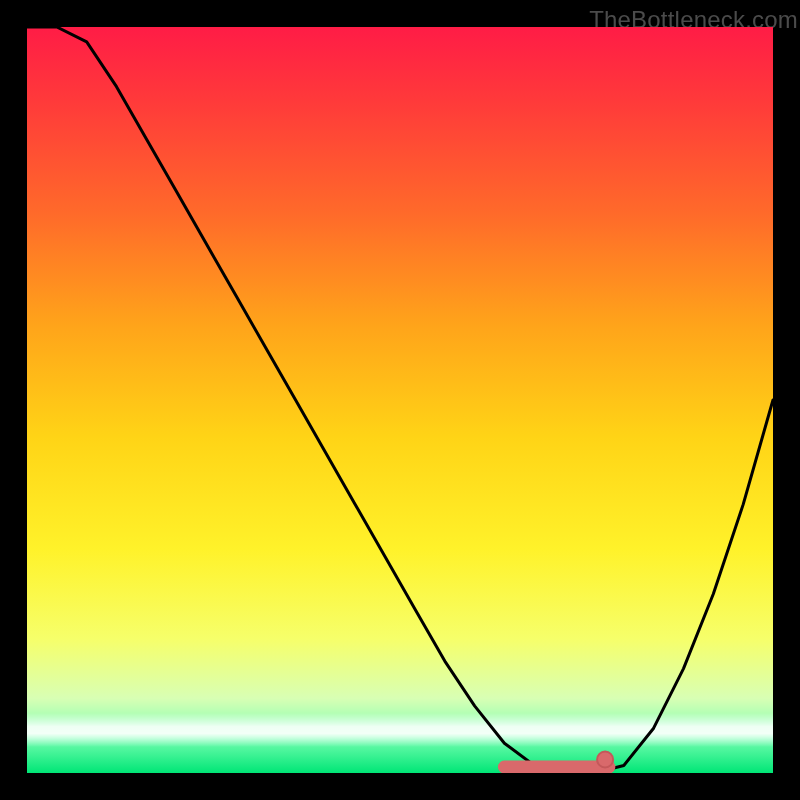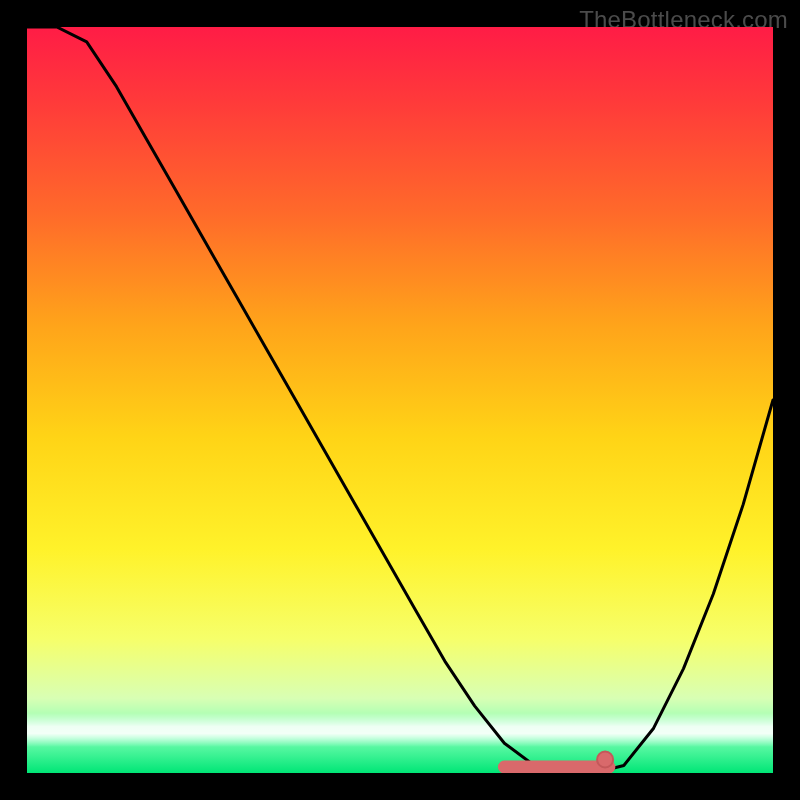--- a/index.html
+++ b/index.html
@@ -53,21 +53,21 @@
       rgba(255,255,255,0) 100%);
     mix-blend-mode: screen;
   }
   svg.curve {
     position: absolute;
     inset: 0;
   }
   .watermark {
     position: absolute;
     top: 6px;
-    right: 12px;
+    right: 2px;
     color: #4b4b4b;
     font-size: 24px;
     font-weight: 500;
     letter-spacing: 0.2px;
     user-select: none;
   }
 </style>
 </head>
 <body>
 

